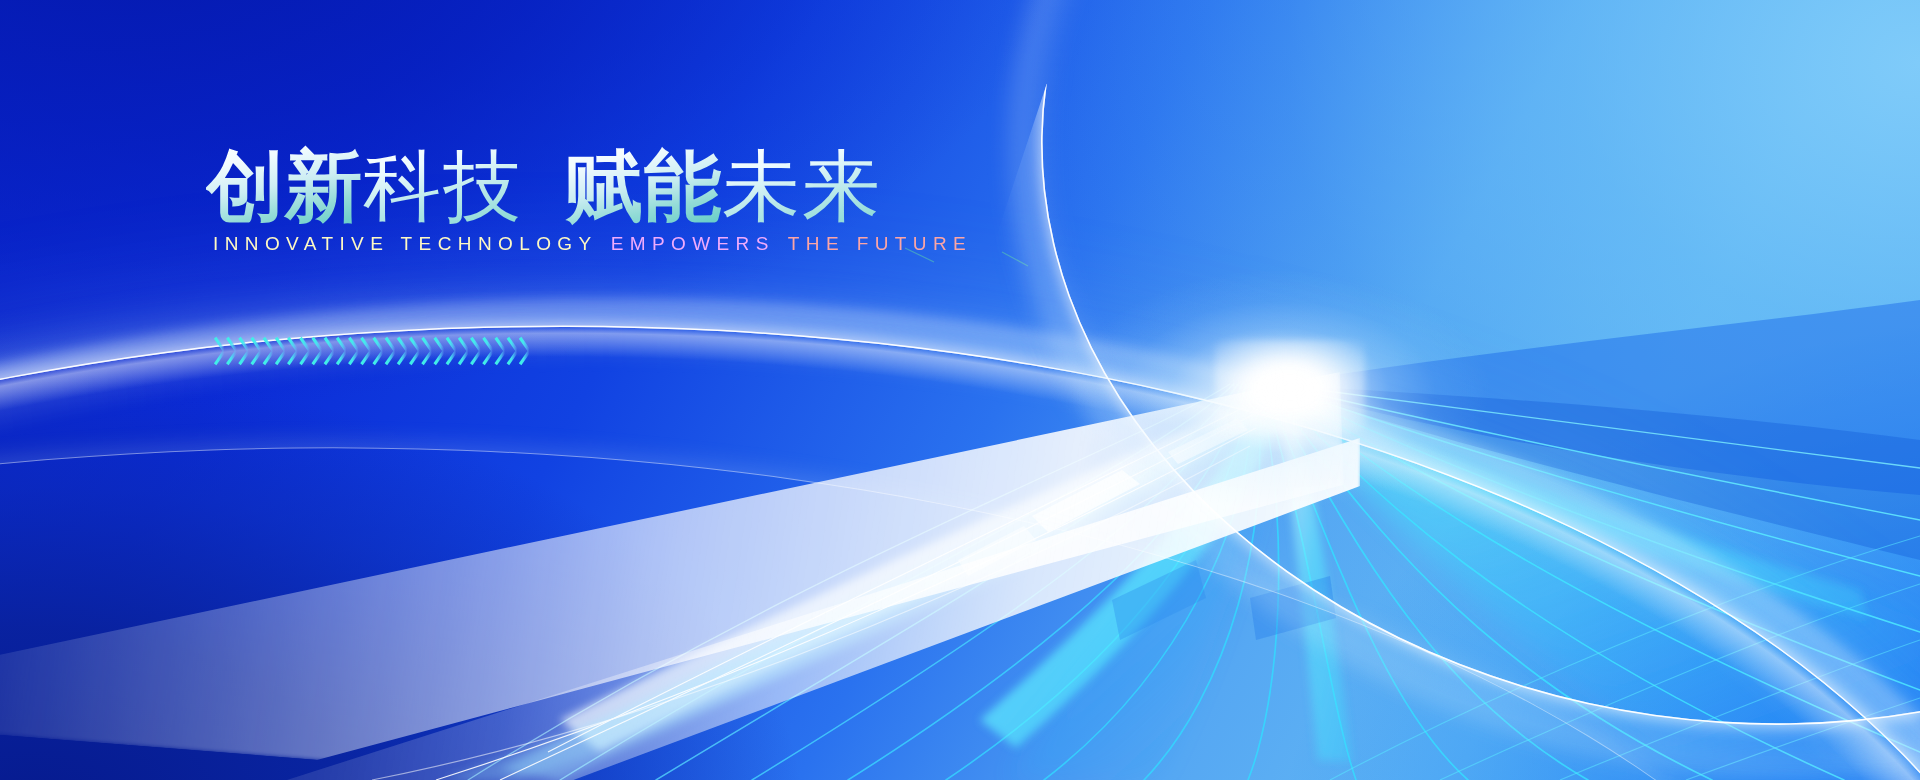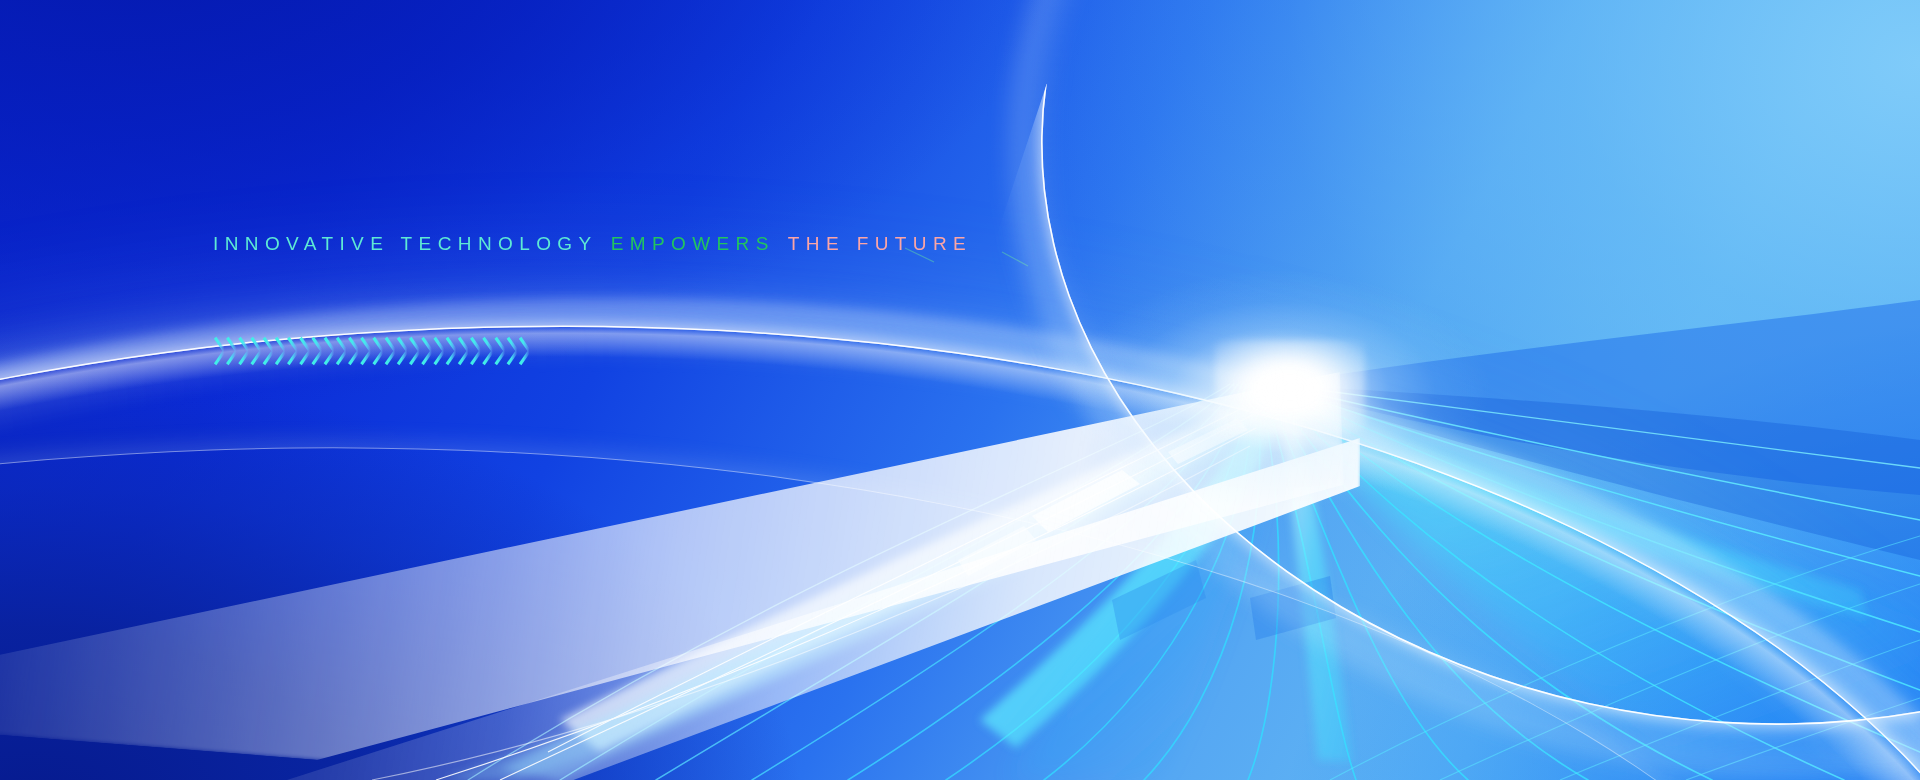--- a/index.html
+++ b/index.html
@@ -227,22 +227,22 @@
 
   #subtitle{
     position:absolute;
     left:213px; top:234px;
     white-space:nowrap;
     font-size:19px;
     font-weight:400;
     letter-spacing:6.4px;
     line-height:1;
   }
-  .sub-a{color:#5eead4;}
-  .sub-b{color:#22c55e;}
+  .sub-a{color:#fef9c3;}
+  .sub-b{color:#f0abfc;}
   .sub-c{color:#fca5a5;}
   .sub-gap{display:inline-block;width:13px;}
 
   
   #chevrons{
     position:absolute;
     left:214px; top:334px;
     width:330px; height:34px;
   }
 </style>
@@ -367,20 +367,23 @@
   <div id="arc-second"></div>
   <div id="streak-upper-wide"></div>
   <div id="streak-upper"></div>
   <div id="highway"></div>
   <div id="highway2"></div>
   <div id="focal"></div>
   <div id="focal-core"></div>
 
   <div id="content">
 
+    <div id="headline">
+      <span class="h-bold">创新</span><span class="h-thin">科技</span><span class="h-gap"></span><span class="h-bold">赋能</span><span class="h-thin">未来</span>
+    </div>
 
     <div id="subtitle">
       <span class="sub-a">INNOVATIVE TECHNOLOGY</span><span class="sub-gap"></span><span class="sub-b">EMPOWERS</span><span class="sub-gap"></span><span class="sub-c">THE FUTURE</span>
     </div>
 
     <svg id="chevrons" viewBox="0 0 330 34">
       <defs>
         <linearGradient id="gChev" x1="0" y1="0" x2="1" y2="0">
           <stop offset="0%" stop-color="#3ff0e6" stop-opacity="1"></stop>
           <stop offset="30%" stop-color="#46eaf0" stop-opacity=".95"></stop>

